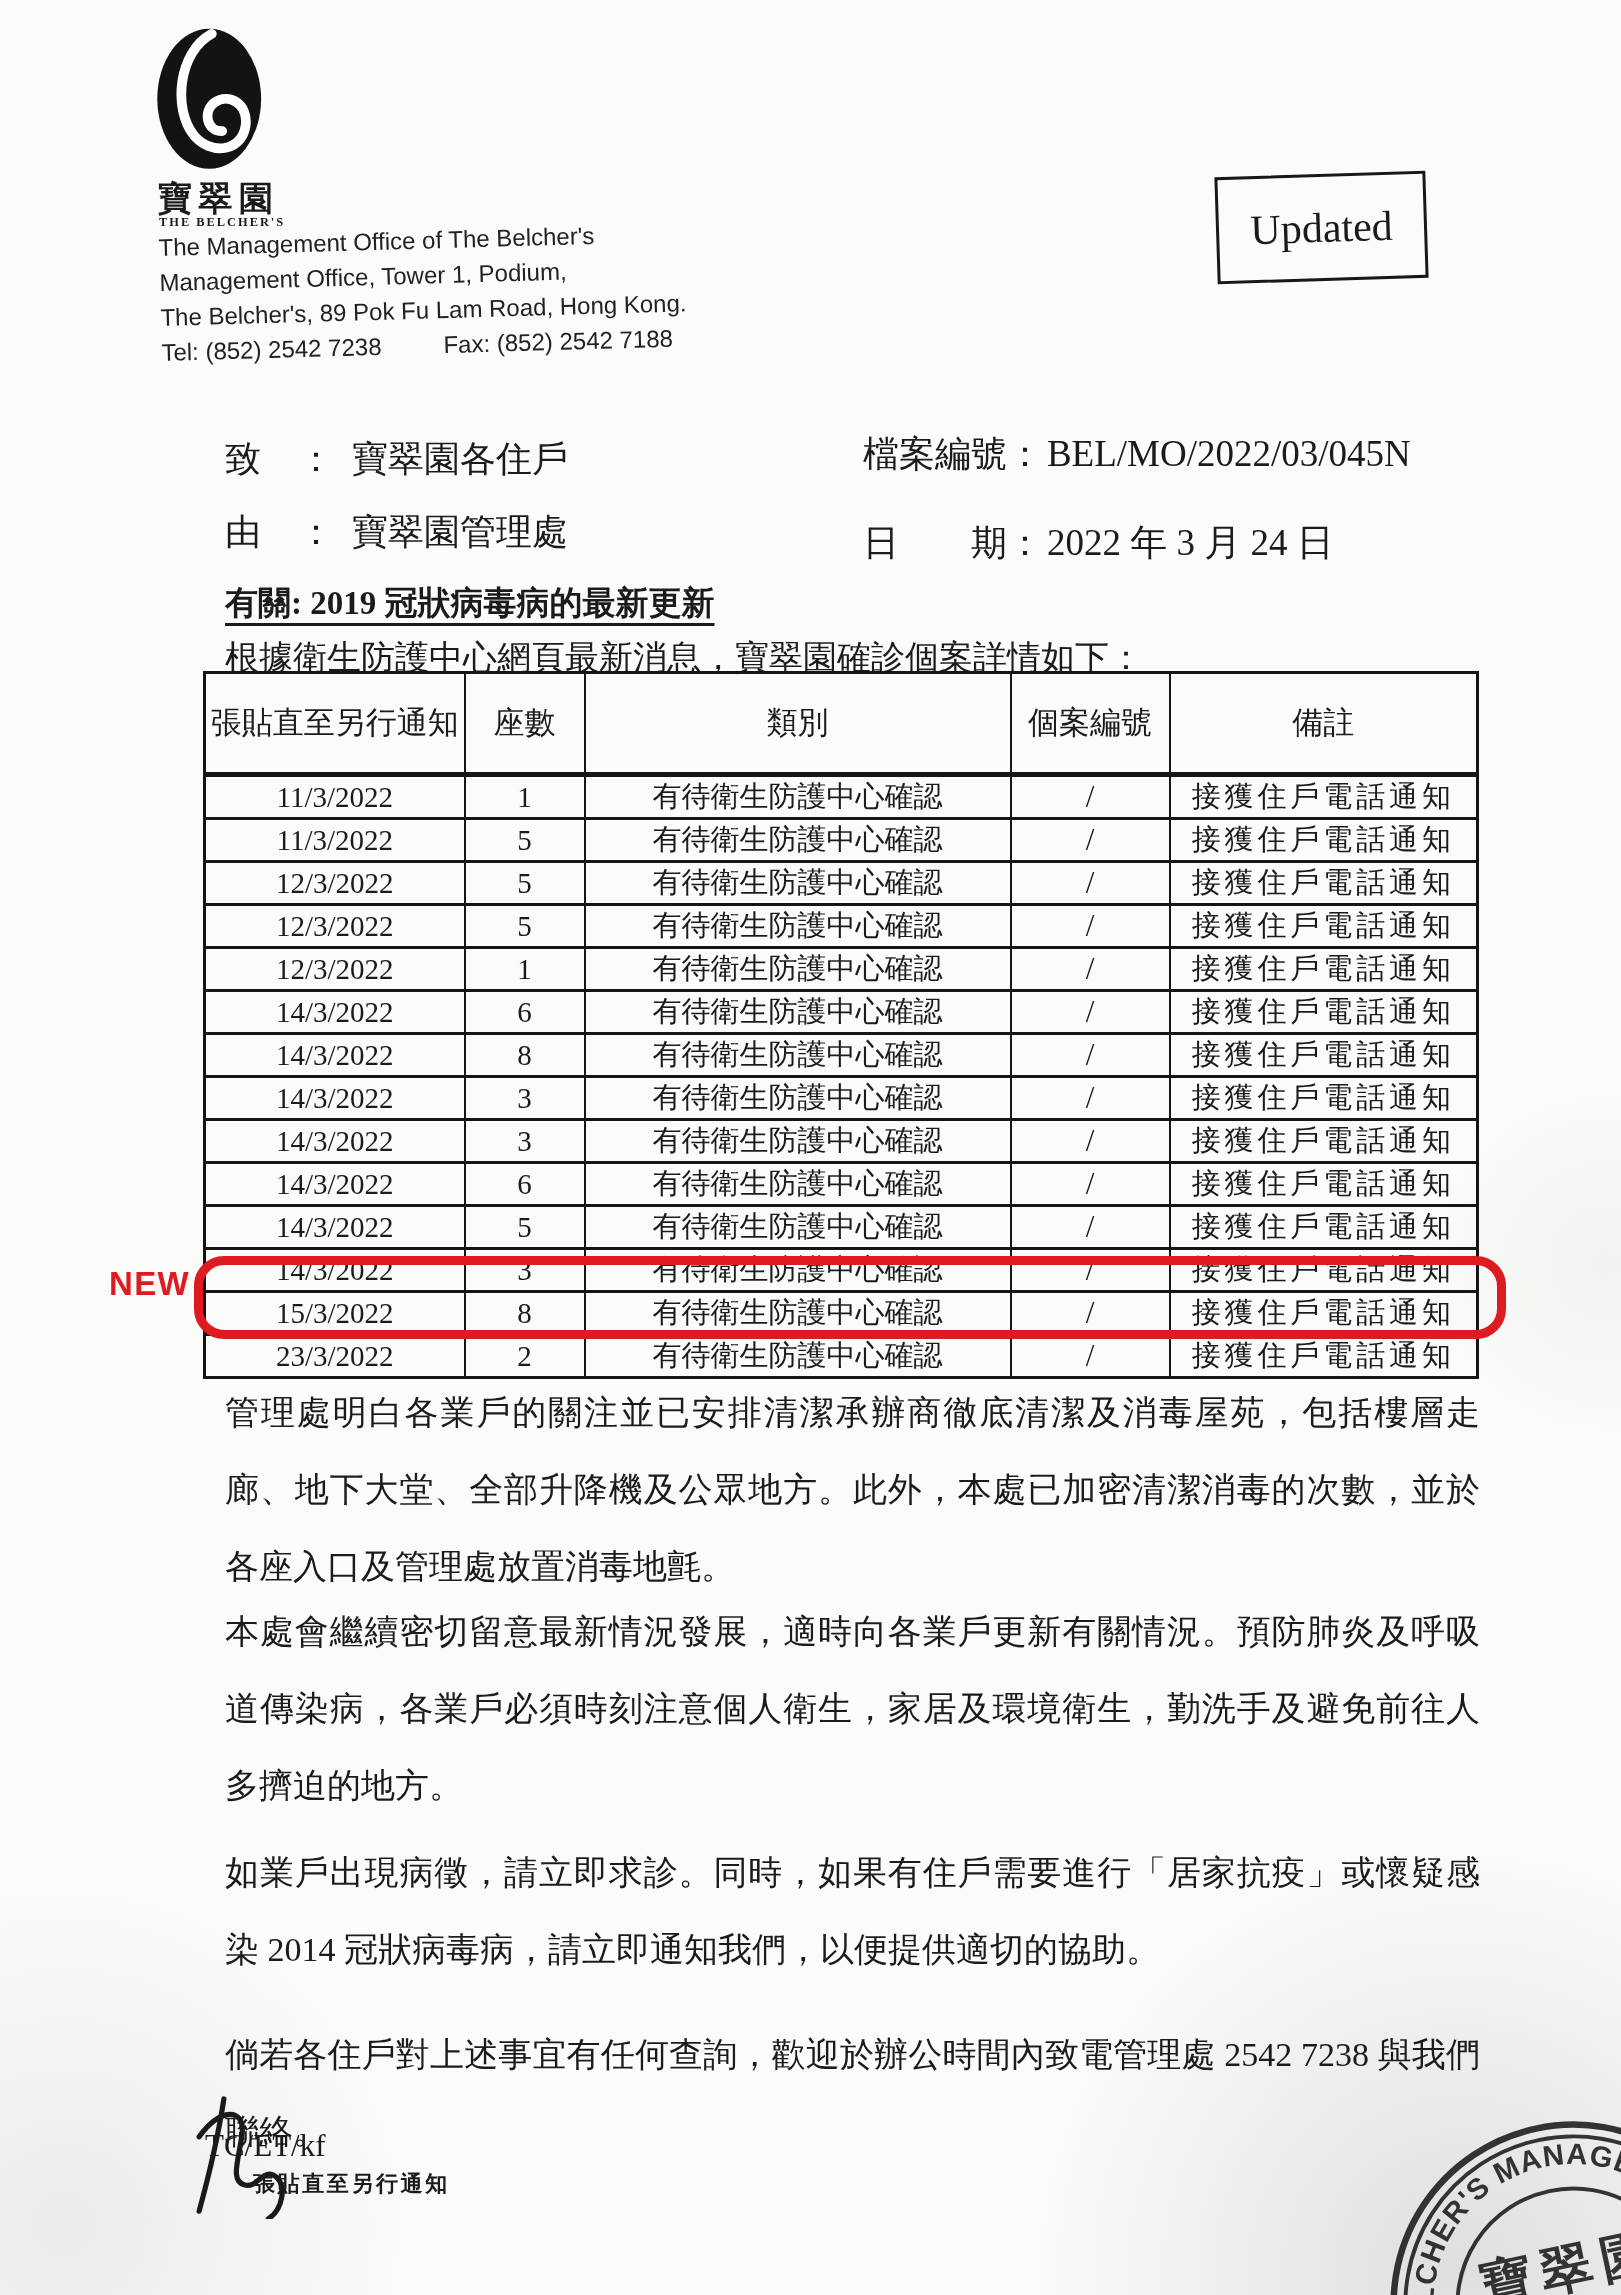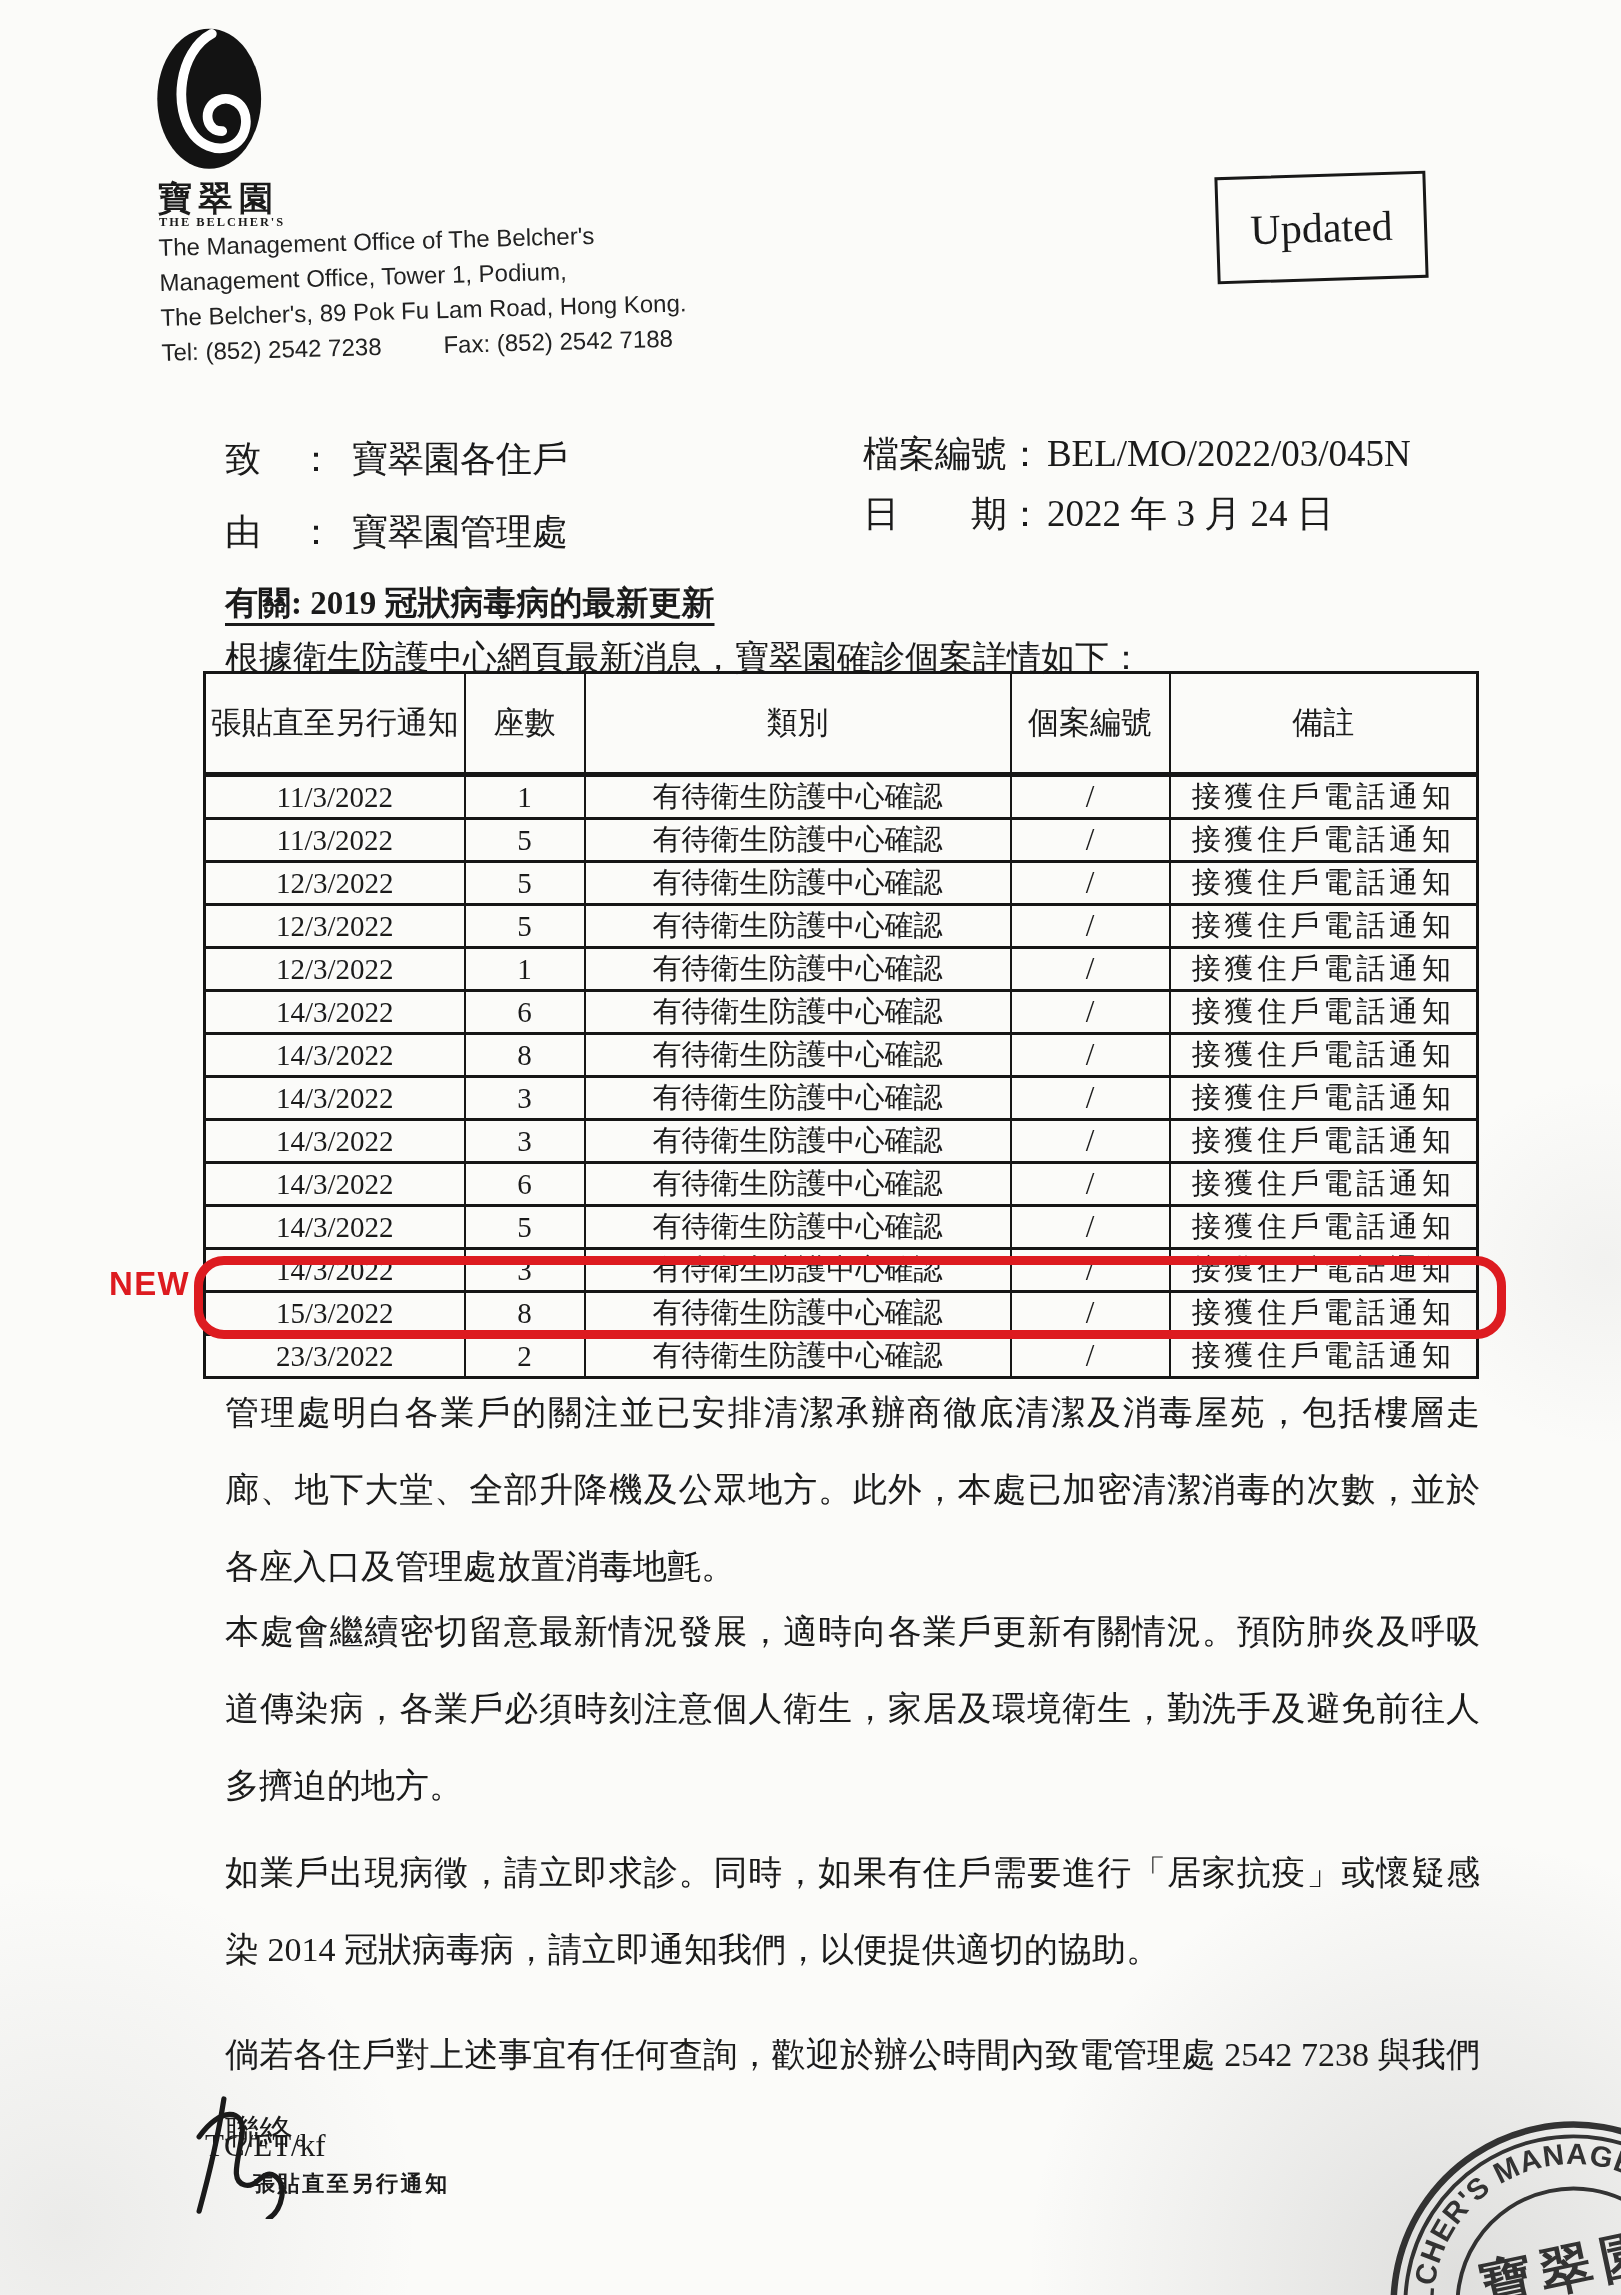--- a/index.html
+++ b/index.html
@@ -28,21 +28,21 @@
   .updated-box span{font-size:42px;}
   
   .meta{font-size:36px;white-space:nowrap;}
   .meta .lbl{display:inline-block;width:73px;}
   .meta .lbl4{display:inline-block;}
   .meta .val{margin-left:18px;}
   .meta .valserif{margin-left:3.9px;font-size:37px;}
   .m-to{left:225px;top:435px;}
   .m-from{left:225px;top:508px;}
   .m-file{left:863px;top:430px;}
-  .m-date{left:863px;top:489px;text-align:center;}
+  .m-date{left:863px;top:518px;text-align:center;}
   
   .doc-title{left:225px;top:581px;font-size:33px;font-weight:bold;
     text-decoration:underline;text-decoration-thickness:2.6px;text-underline-offset:9px;}
   .doc-intro{left:225px;top:635px;font-size:34px;}
   
   table.cases{left:203px;top:671px;border-collapse:collapse;table-layout:fixed;
     width:1275px;position:absolute;}
   table.cases th,table.cases td{
     border:2px solid #161616;border-top-width:3.3px;border-bottom-width:3.3px;
     text-align:center;vertical-align:middle;padding:0;overflow:hidden;}

